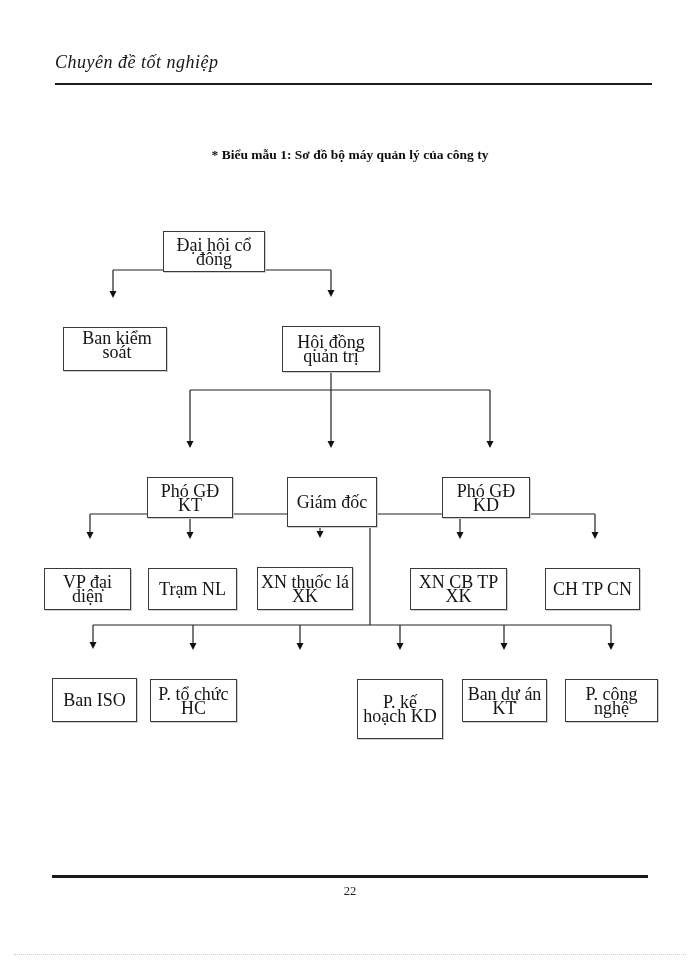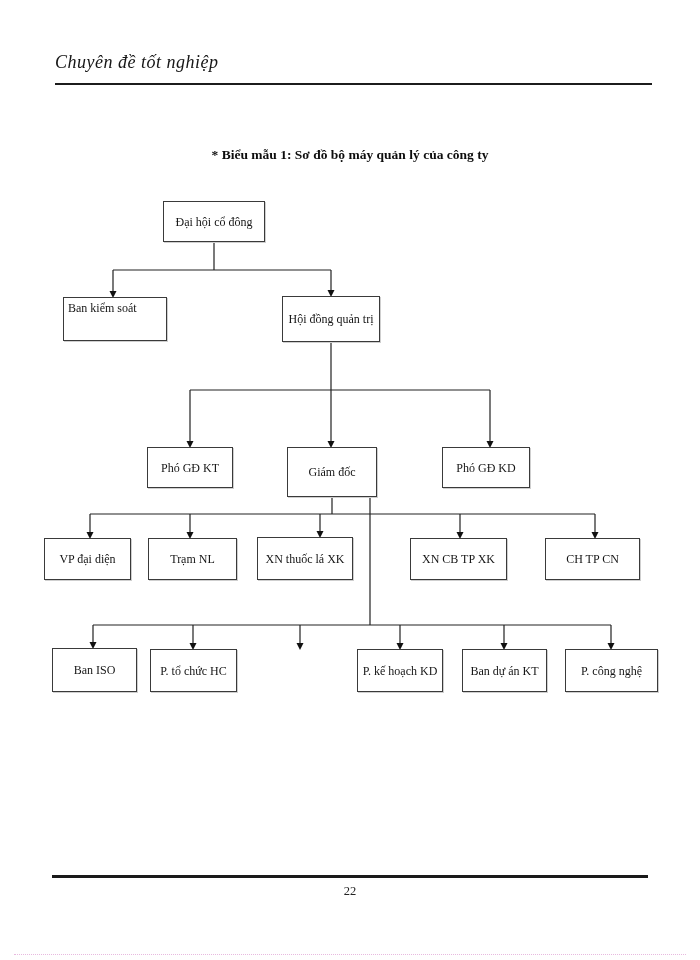--- a/index.html
+++ b/index.html
@@ -48,25 +48,26 @@
   }
   .node {
     position: absolute;
     border: 1px solid #3a3a3a;
     box-shadow: 1px 1px 0 #cfcfcf;
     background: #ffffff;
     display: flex;
     align-items: center;
     justify-content: center;
     text-align: center;
-    font-size: 12px;
+    font-size: 18px;
     line-height: 14px;
     color: #151515;
     padding: 1px 2px;
     box-sizing: border-box;
+    margin-top: 30px;
   }
   .node.tl {
     align-items: flex-start;
     justify-content: flex-start;
     text-align: center;
     padding: 3px 0 0 4px;
   }
   .footer-rule {
     position: absolute;
     left: 52px;
@@ -139,21 +140,21 @@
   <div class="node" style="left:442px;top:447px;width:88px;height:41px">Phó GĐ KD</div>
 
   <div class="node" style="left:44px;top:538px;width:87px;height:42px">VP đại diện</div>
   <div class="node" style="left:148px;top:538px;width:89px;height:42px">Trạm NL</div>
   <div class="node" style="left:257px;top:537px;width:96px;height:43px">XN thuốc lá XK</div>
   <div class="node" style="left:410px;top:538px;width:97px;height:42px">XN CB TP XK</div>
   <div class="node" style="left:545px;top:538px;width:95px;height:42px">CH TP CN</div>
 
   <div class="node" style="left:52px;top:648px;width:85px;height:44px">Ban ISO</div>
   <div class="node" style="left:150px;top:649px;width:87px;height:43px">P. tổ chức HC</div>
-  <div class="node" style="left:357px;top:649px;width:86px;height:43px">P. kế hoạch KD</div>
+  <div class="node" style="left:357px;top:649px;width:86px;height:60px">P. kế hoạch KD</div>
   <div class="node" style="left:462px;top:649px;width:85px;height:43px">Ban dự án KT</div>
   <div class="node" style="left:565px;top:649px;width:93px;height:43px">P. công nghệ</div>
 
   <div class="footer-rule"></div>
   <div class="page-number">22</div>
   <div class="bottom-dots"></div>
 
 </div>
 
 </body></html>

